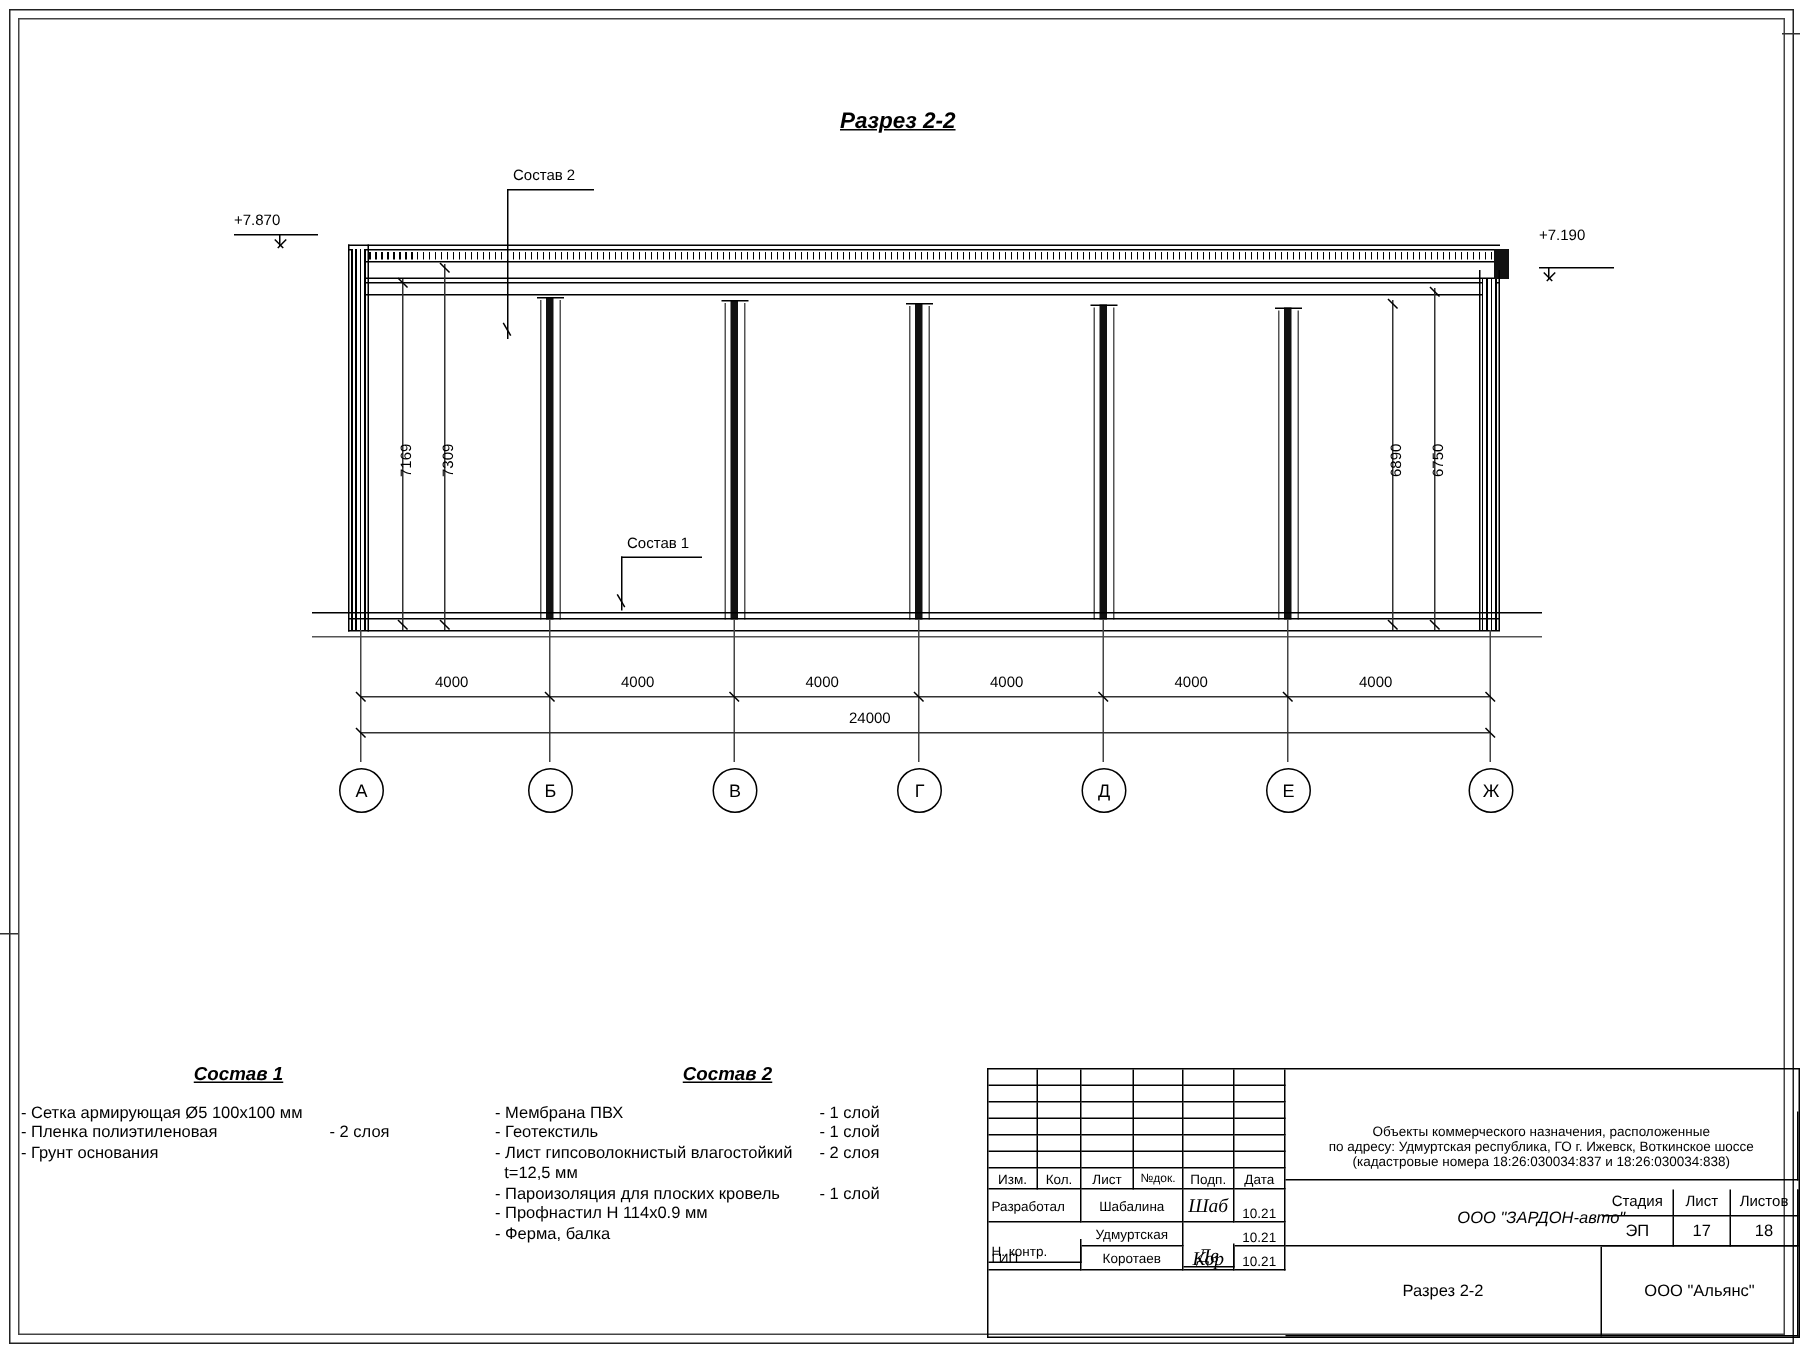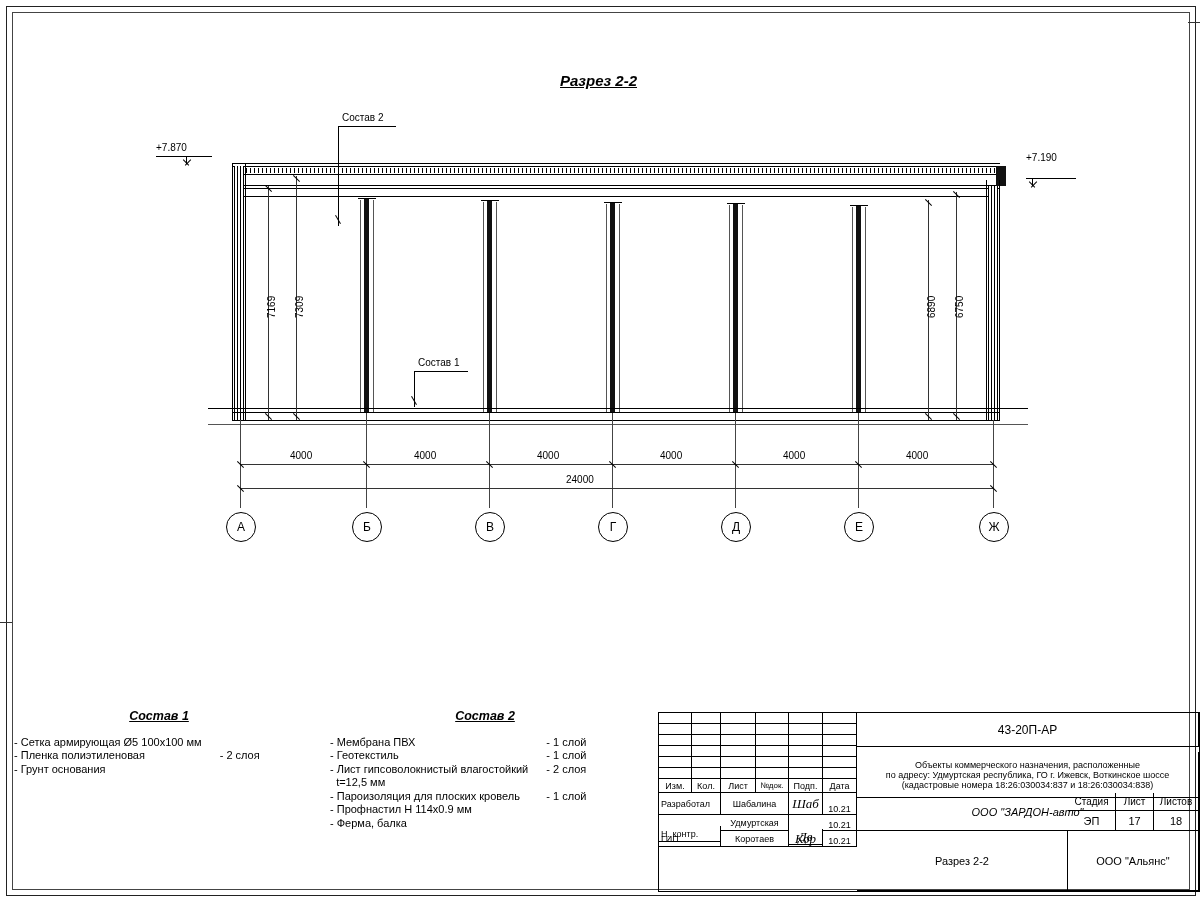--- a/index.html
+++ b/index.html
@@ -261,23 +261,22 @@
       <tr>
         <td>- Ферма, балка</td>
         <td class="val"></td>
       </tr>
     </tbody>
       </table>
   </div>
 
   <div class="stamp">
 
-    <div class="cell noright big" style="left:198px;top:0;width:342px;height:34px;">43-20П-АР</div>
-
-    <div class="cell noright" style="left:198px;top:39px;width:342px;height:46px;flex-direction:column;">
+
+    <div class="cell noright" style="left:198px;top:28px;width:342px;height:46px;flex-direction:column;">
       <span>Объекты коммерческого назначения, расположенные</span>
       <span>по адресу: Удмуртская республика, ГО г. Ижевск, Воткинское шоссе</span>
       <span>(кадастровые номера 18:26:030034:837 и 18:26:030034:838)</span>
     </div>
 
     <div class="cell" style="left:0;top:0;width:33px;height:11px;"></div>
     <div class="cell" style="left:33px;top:0;width:29px;height:11px;"></div>
     <div class="cell" style="left:62px;top:0;width:35px;height:11px;"></div>
     <div class="cell" style="left:97px;top:0;width:33px;height:11px;"></div>
     <div class="cell" style="left:130px;top:0;width:34px;height:11px;"></div>

